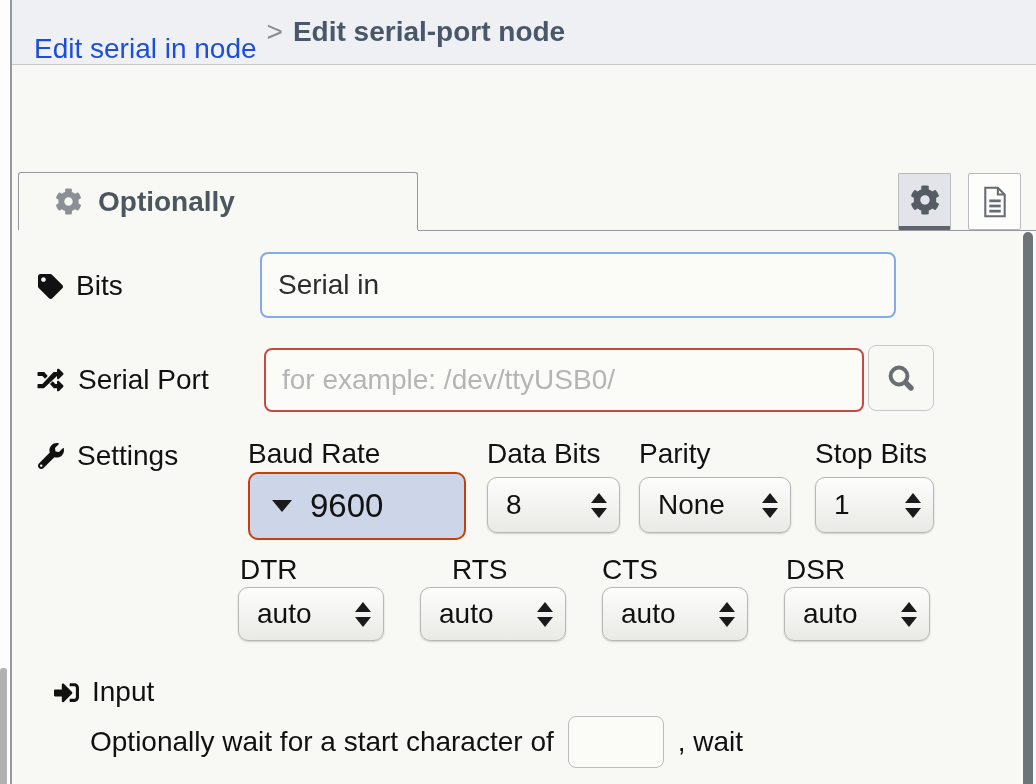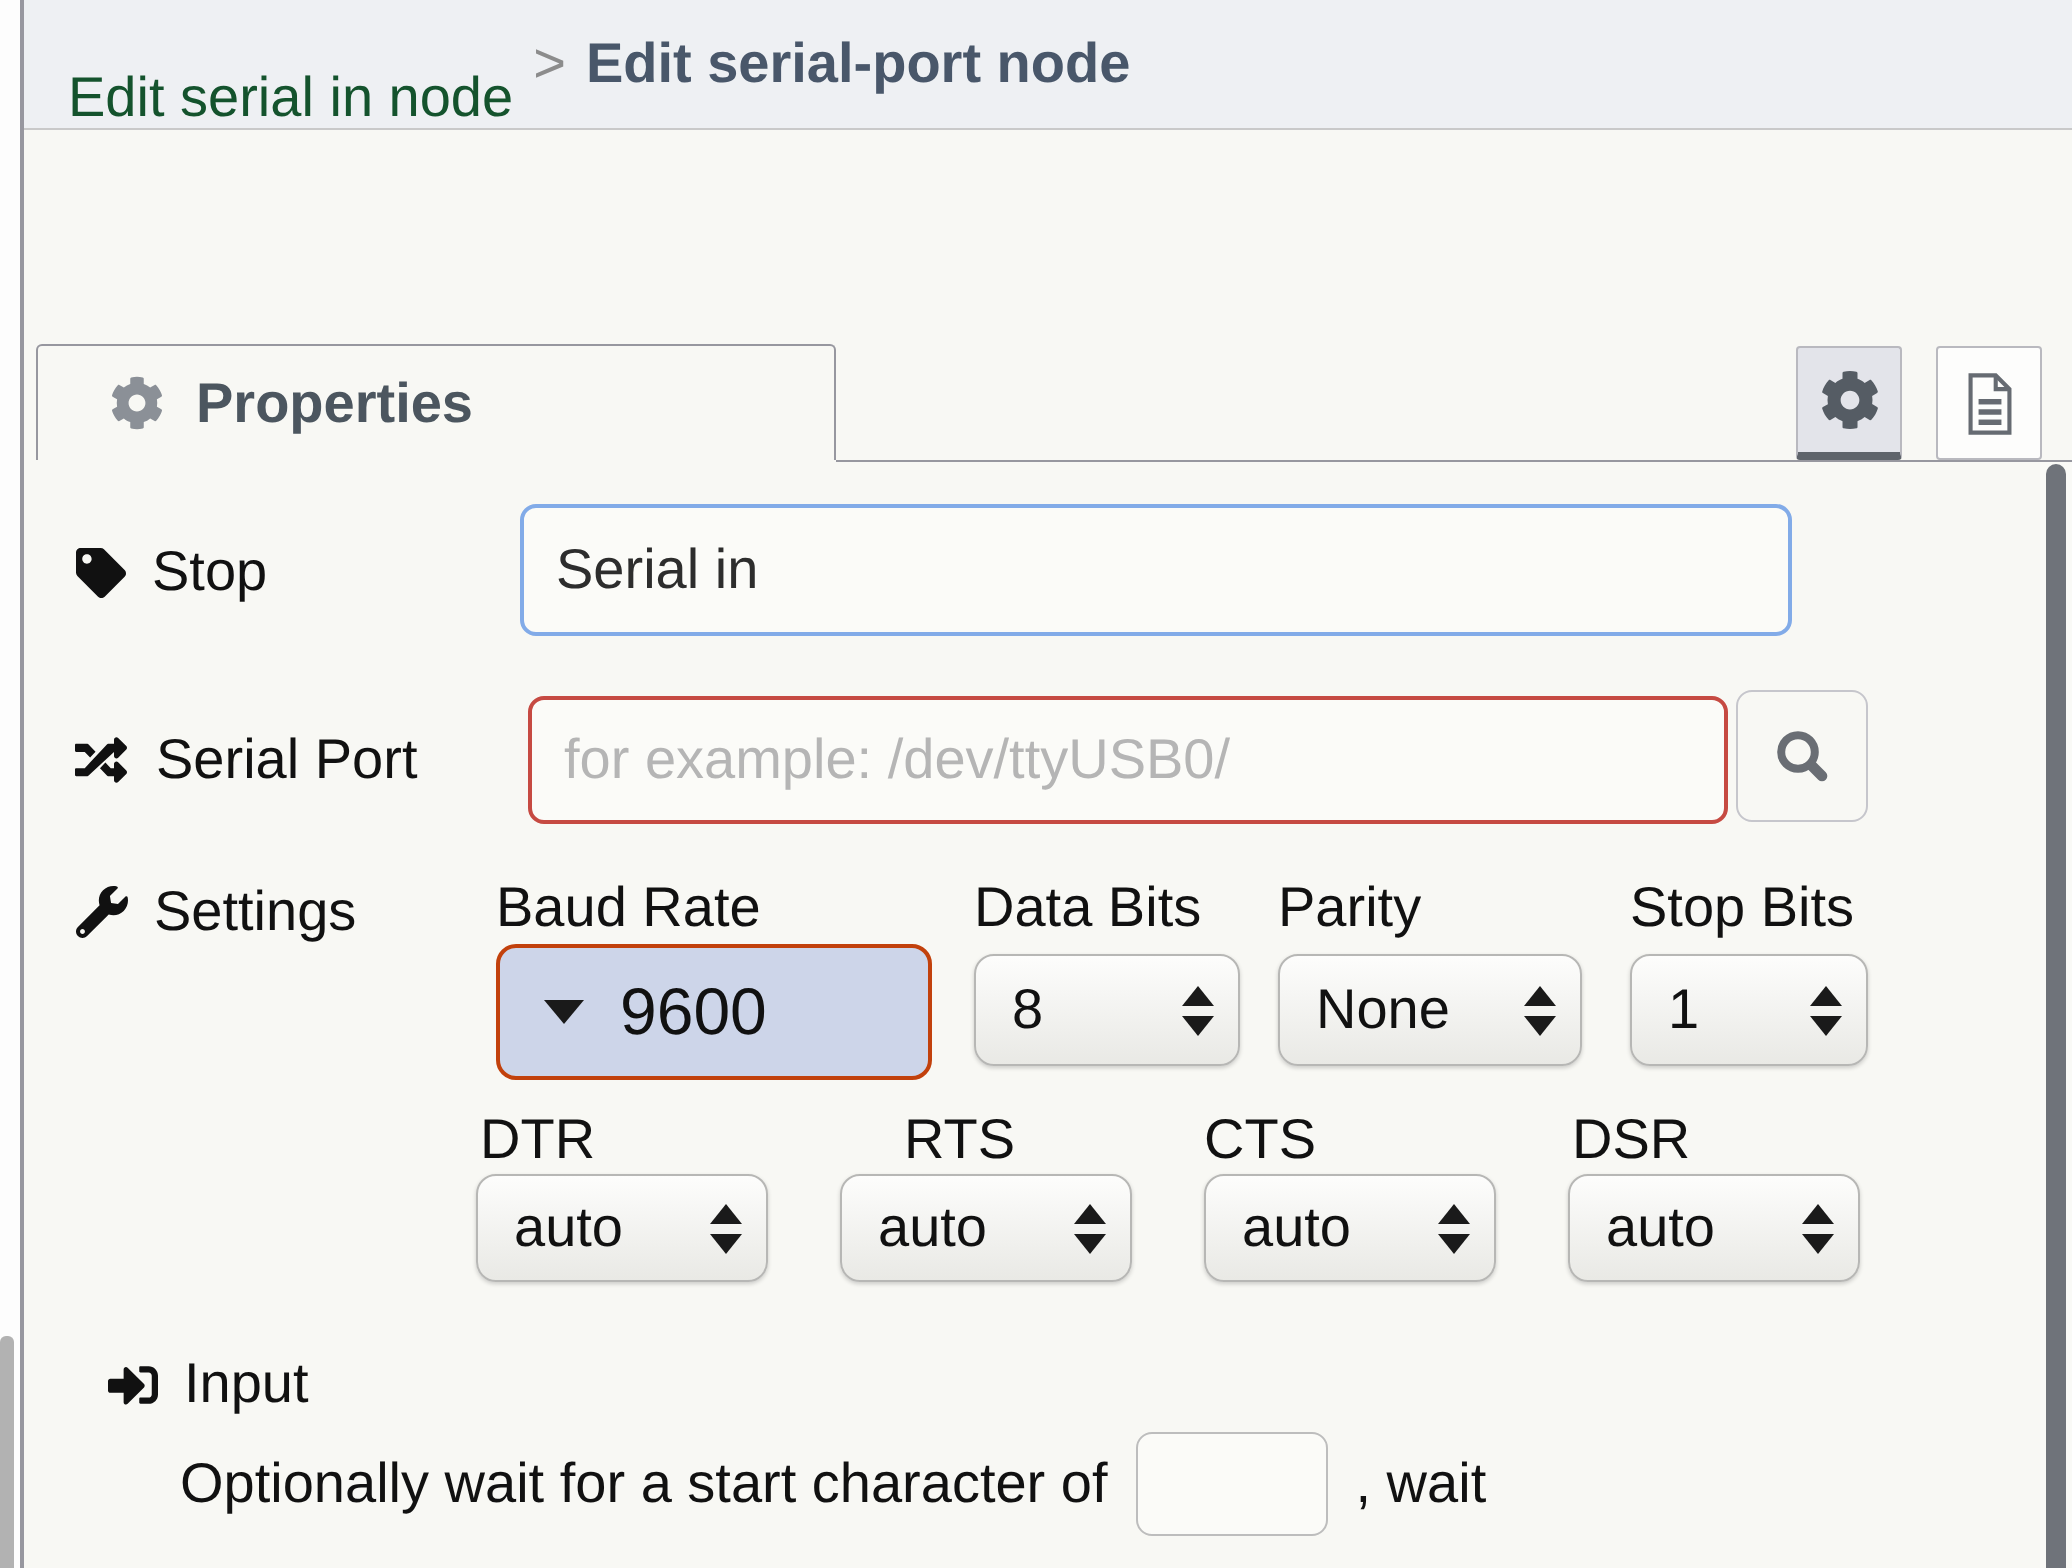--- a/index.html
+++ b/index.html
@@ -12,21 +12,21 @@
   
   .gutter{position:absolute;left:0;top:0;width:10px;height:784px;background:#fdfdfd;}
   .gutter-thumb{position:absolute;left:0;top:668px;bottom:0;width:7px;background:#b2b2b2;border-radius:3px 3px 0 0;}
 
   
   .tray{position:absolute;left:10px;top:0;right:0;bottom:0;border-left:2px solid #97979f;background:#f8f8f4;}
 
   
   .header{position:absolute;top:0;left:0;right:0;height:64px;background:#eef0f3;border-bottom:1px solid #c9c9c9;
           display:flex;align-items:center;padding-left:22px;font-size:28px;}
-  .bc-parent{color:#14532d;margin-top:33px;}
+  .bc-parent{color:#1d4ed8;margin-top:33px;}
   .bc-sep{color:#8c8c8c;margin:0 10px;}
   .bc-current{color:#49576a;font-weight:bold;}
 
   
   .toolbar{position:absolute;top:65px;left:0;right:0;height:97px;background:#eef0f3;border-bottom:1px solid #b4b4b4;}
   .btn{position:absolute;box-sizing:border-box;font-size:27px;border-radius:4px;border:1px solid #c9c9c9;
        background:#fcfcfc;color:#949494;display:flex;align-items:center;justify-content:center;cursor:pointer;}
   .btn-delete{left:13px;top:23px;width:139px;height:60px;}
   .btn-cancel{left:663px;top:24px;width:150px;height:58px;}
   .btn-update{left:840px;top:20px;width:148px;height:62px;background:#8c1018;border-color:#7c0d14;color:#fff;}
@@ -91,21 +91,21 @@
     <span class="bc-current">Edit serial-port node</span>
   </div>
 
 
   <div class="tab">
     <span style="color:#8b9097;">
       <svg class="svg-ico" width="27" height="27" viewBox="0 0 512 512" fill="currentColor">
           <path d="M487.4 315.7l-42.6-24.6c4.3-23.2 4.3-47 0-70.2l42.6-24.6c4.9-2.8 7.1-8.6 5.5-14-11.1-35.6-30-67.8-54.7-94.6-3.8-4.1-10-5.1-14.8-2.3L380.8 110c-17.9-15.4-38.5-27.3-60.8-35.1V25.8c0-5.6-3.9-10.5-9.4-11.7-36.7-8.2-74.3-7.8-109.2 0-5.5 1.2-9.4 6.1-9.4 11.7V75c-22.2 7.9-42.8 19.8-60.8 35.1L88.7 85.5c-4.9-2.8-11-1.9-14.8 2.3-24.7 26.7-43.6 58.9-54.7 94.6-1.7 5.4.6 11.2 5.5 14L67.3 221c-4.3 23.2-4.3 47 0 70.2l-42.6 24.6c-4.9 2.8-7.1 8.6-5.5 14 11.1 35.6 30 67.8 54.7 94.6 3.8 4.1 10 5.1 14.8 2.3l42.6-24.6c17.9 15.4 38.5 27.3 60.8 35.1v49.2c0 5.6 3.9 10.5 9.4 11.7 36.7 8.2 74.3 7.8 109.2 0 5.5-1.2 9.4-6.1 9.4-11.7v-49.2c22.2-7.9 42.8-19.8 60.8-35.1l42.6 24.6c4.9 2.8 11 1.9 14.8-2.3 24.7-26.7 43.6-58.9 54.7-94.6 1.5-5.5-.7-11.3-5.6-14.1zM256 336c-44.1 0-80-35.9-80-80s35.9-80 80-80 80 35.9 80 80-35.9 80-80 80z"></path>
         </svg>
     </span>
-    <span class="tab-label">Properties</span>
+    <span class="tab-label">Optionally</span>
   </div>
   <div class="tab-underline"></div>
 
   <div class="icon-btn gear">
     <span style="color:#555c64;">
       <svg class="svg-ico" width="30" height="30" viewBox="0 0 512 512" fill="currentColor">
           <path d="M487.4 315.7l-42.6-24.6c4.3-23.2 4.3-47 0-70.2l42.6-24.6c4.9-2.8 7.1-8.6 5.5-14-11.1-35.6-30-67.8-54.7-94.6-3.8-4.1-10-5.1-14.8-2.3L380.8 110c-17.9-15.4-38.5-27.3-60.8-35.1V25.8c0-5.6-3.9-10.5-9.4-11.7-36.7-8.2-74.3-7.8-109.2 0-5.5 1.2-9.4 6.1-9.4 11.7V75c-22.2 7.9-42.8 19.8-60.8 35.1L88.7 85.5c-4.9-2.8-11-1.9-14.8 2.3-24.7 26.7-43.6 58.9-54.7 94.6-1.7 5.4.6 11.2 5.5 14L67.3 221c-4.3 23.2-4.3 47 0 70.2l-42.6 24.6c-4.9 2.8-7.1 8.6-5.5 14 11.1 35.6 30 67.8 54.7 94.6 3.8 4.1 10 5.1 14.8 2.3l42.6-24.6c17.9 15.4 38.5 27.3 60.8 35.1v49.2c0 5.6 3.9 10.5 9.4 11.7 36.7 8.2 74.3 7.8 109.2 0 5.5-1.2 9.4-6.1 9.4-11.7v-49.2c22.2-7.9 42.8-19.8 60.8-35.1l42.6 24.6c4.9 2.8 11 1.9 14.8-2.3 24.7-26.7 43.6-58.9 54.7-94.6 1.5-5.5-.7-11.3-5.6-14.1zM256 336c-44.1 0-80-35.9-80-80s35.9-80 80-80 80 35.9 80 80-35.9 80-80 80z"></path>
         </svg>
     </span>
   </div>
@@ -120,21 +120,21 @@
       </svg>
     </span>
   </div>
 
   <div class="row-label" style="left:26px;top:270px;">
     <span style="color:#111;">
       <svg class="svg-ico" width="25" height="25" viewBox="0 0 512 512" fill="currentColor">
           <path d="M0 252.118V48C0 21.49 21.49 0 48 0h204.118a48 48 0 0 1 33.941 14.059l211.882 211.882c18.745 18.745 18.745 49.137 0 67.882L293.823 497.941c-18.745 18.745-49.137 18.745-67.882 0L14.059 286.059A48 48 0 0 1 0 252.118zM112 64c-26.51 0-48 21.49-48 48s21.49 48 48 48 48-21.49 48-48-21.49-48-48-48z"></path>
         </svg>
     </span>
-    <span>Stop</span>
+    <span>Bits</span>
   </div>
   <input class="text-input name-input" type="text" value="Serial in" style="">
 
   <div class="row-label" style="left:24px;top:364px;">
     <span style="color:#111;">
       <svg class="svg-ico" width="29" height="26" viewBox="0 0 512 512" fill="currentColor">
           <path d="M504.971 359.029c9.373 9.373 9.373 24.569 0 33.941l-80 79.984c-15.01 15.01-40.971 4.49-40.971-16.971V416h-58.785a12.004 12.004 0 0 1-8.773-3.812l-70.556-75.596 53.333-57.143L352 336h32v-39.981c0-21.438 25.943-31.998 40.971-16.971l80 79.981zM12 176h84l52.781 56.551 53.333-57.143-70.556-75.596A11.999 11.999 0 0 0 122.785 96H12c-6.627 0-12 5.373-12 12v56c0 6.627 5.373 12 12 12zm372 0v39.984c0 21.46 25.961 31.98 40.971 16.971l80-79.984c9.373-9.373 9.373-24.569 0-33.941l-80-79.981C409.943 24.021 384 34.582 384 56.019V96h-58.785a12.004 12.004 0 0 0-8.773 3.812L96 336H12c-6.627 0-12 5.373-12 12v56c0 6.627 5.373 12 12 12h110.785c3.326 0 6.503-1.381 8.773-3.812L384 176z"></path>
         </svg>
     </span>
     <span>Serial Port</span>

